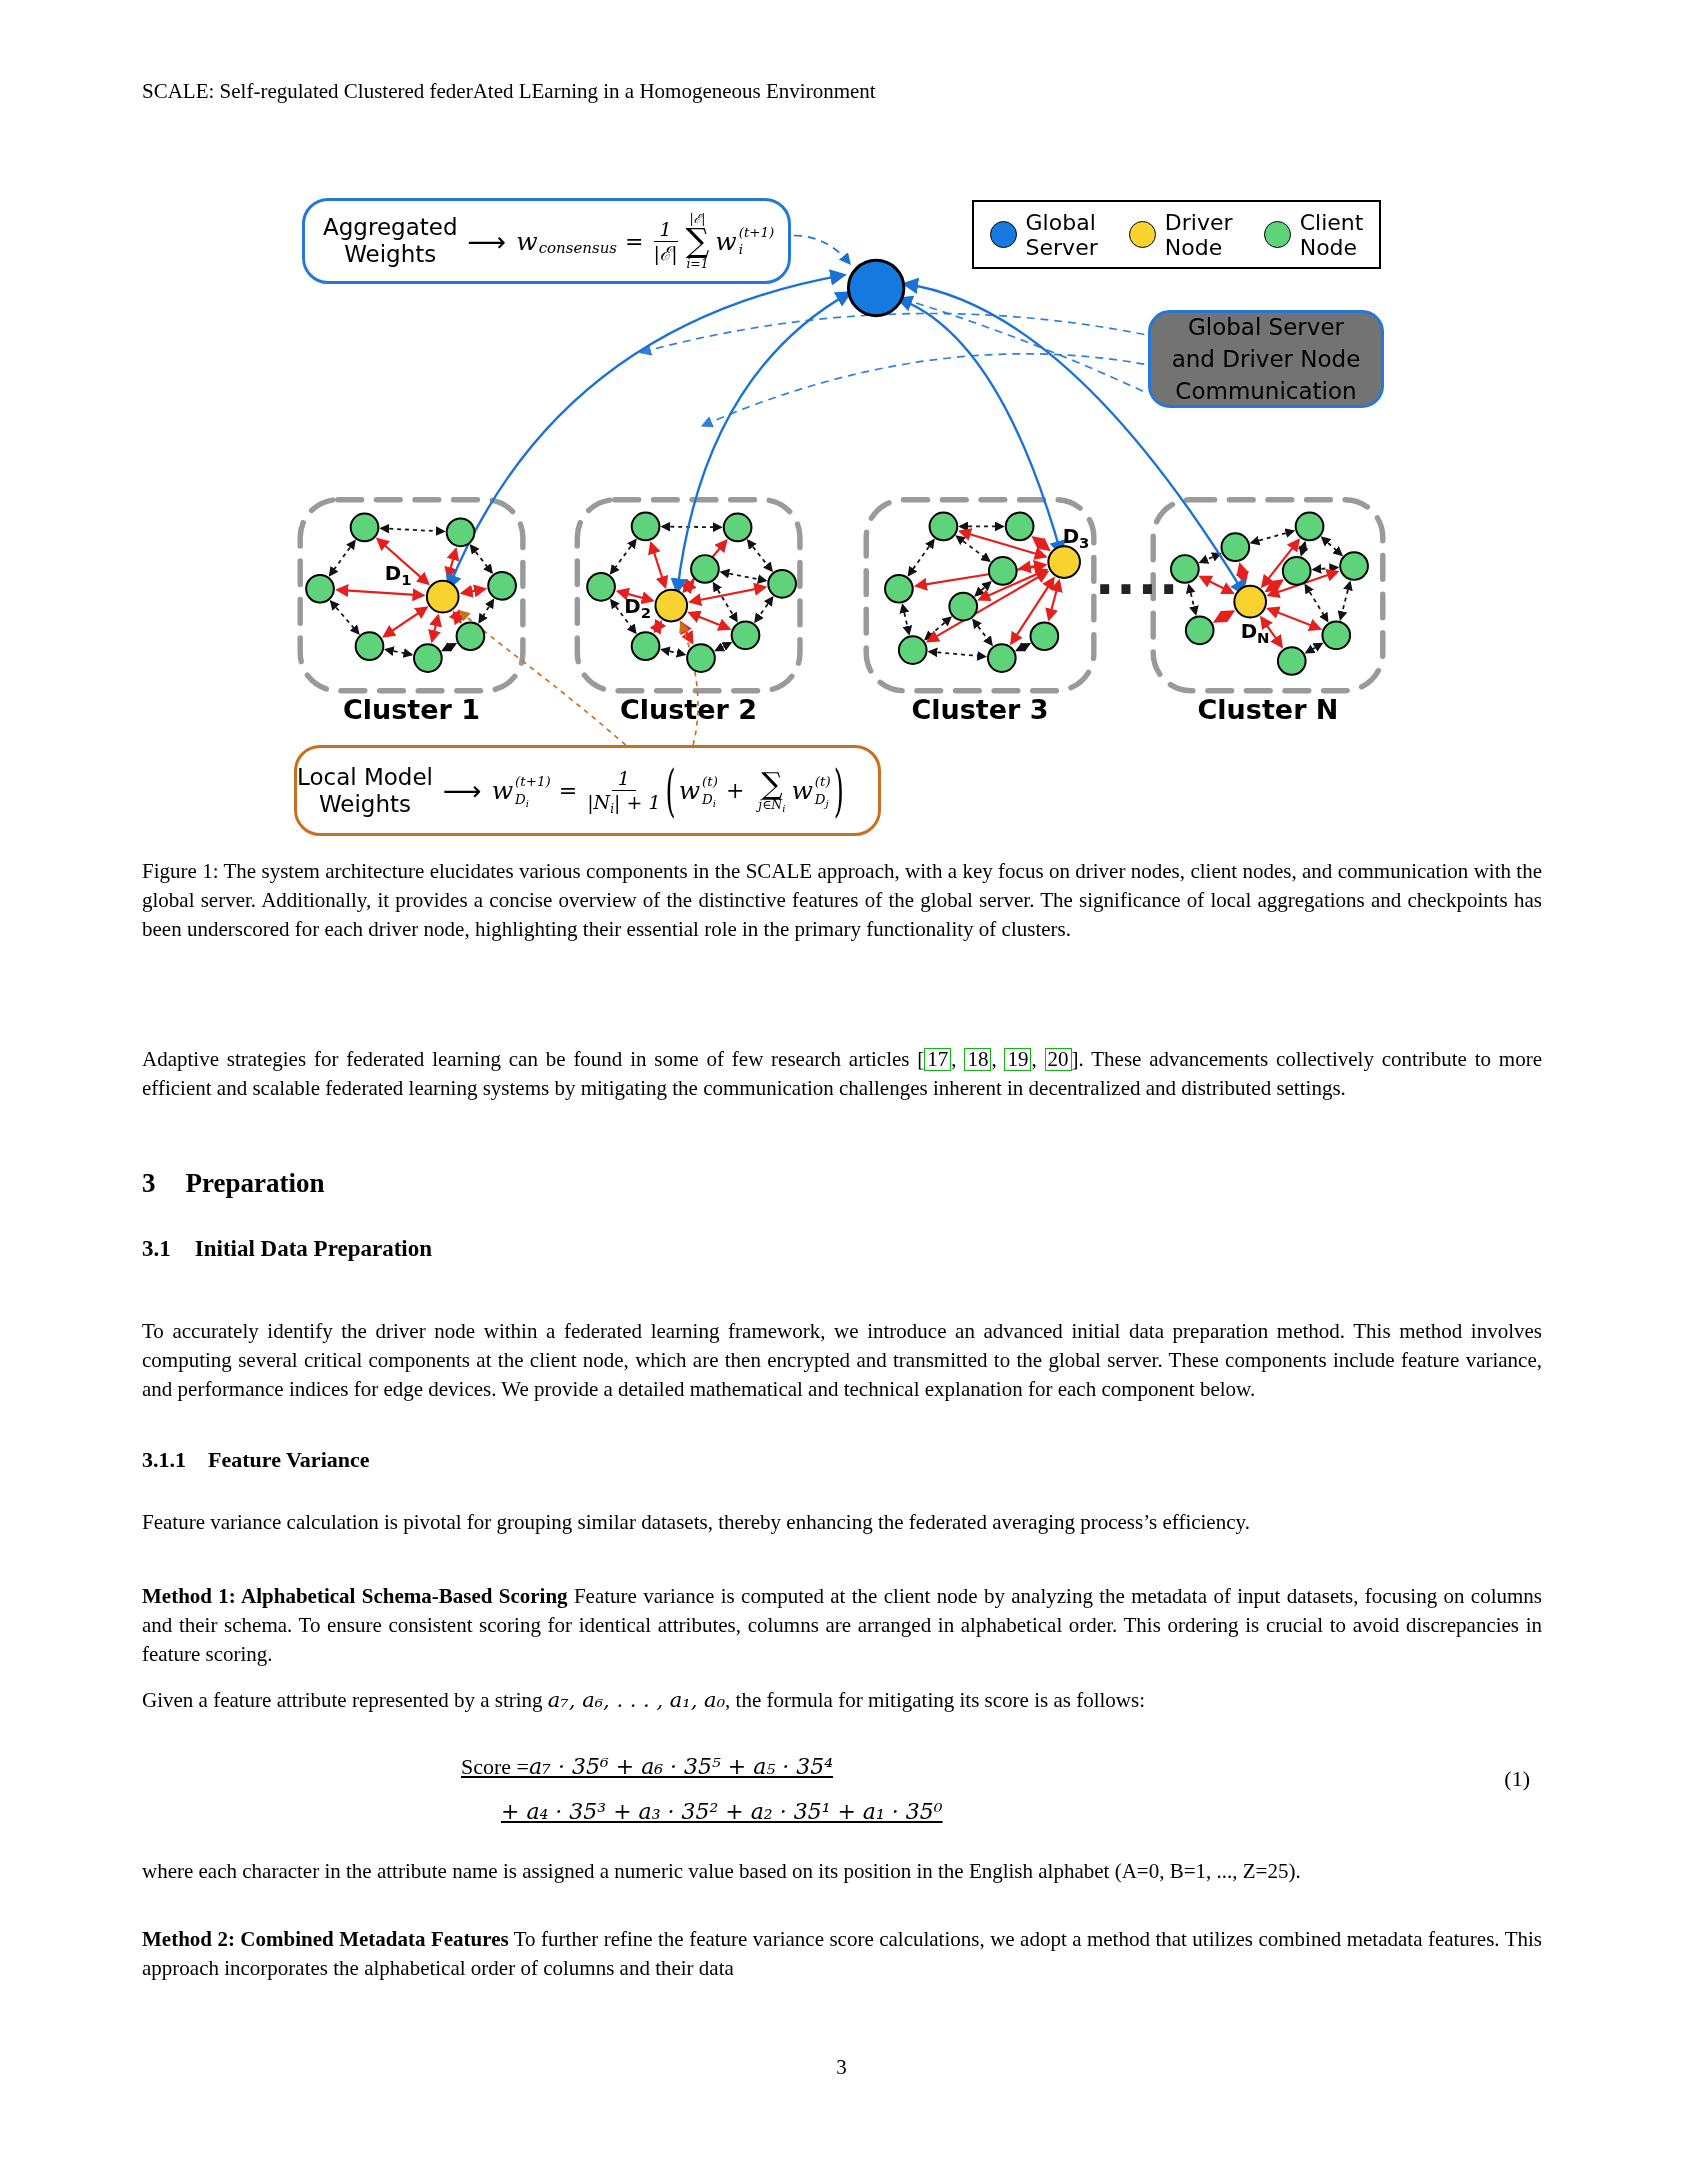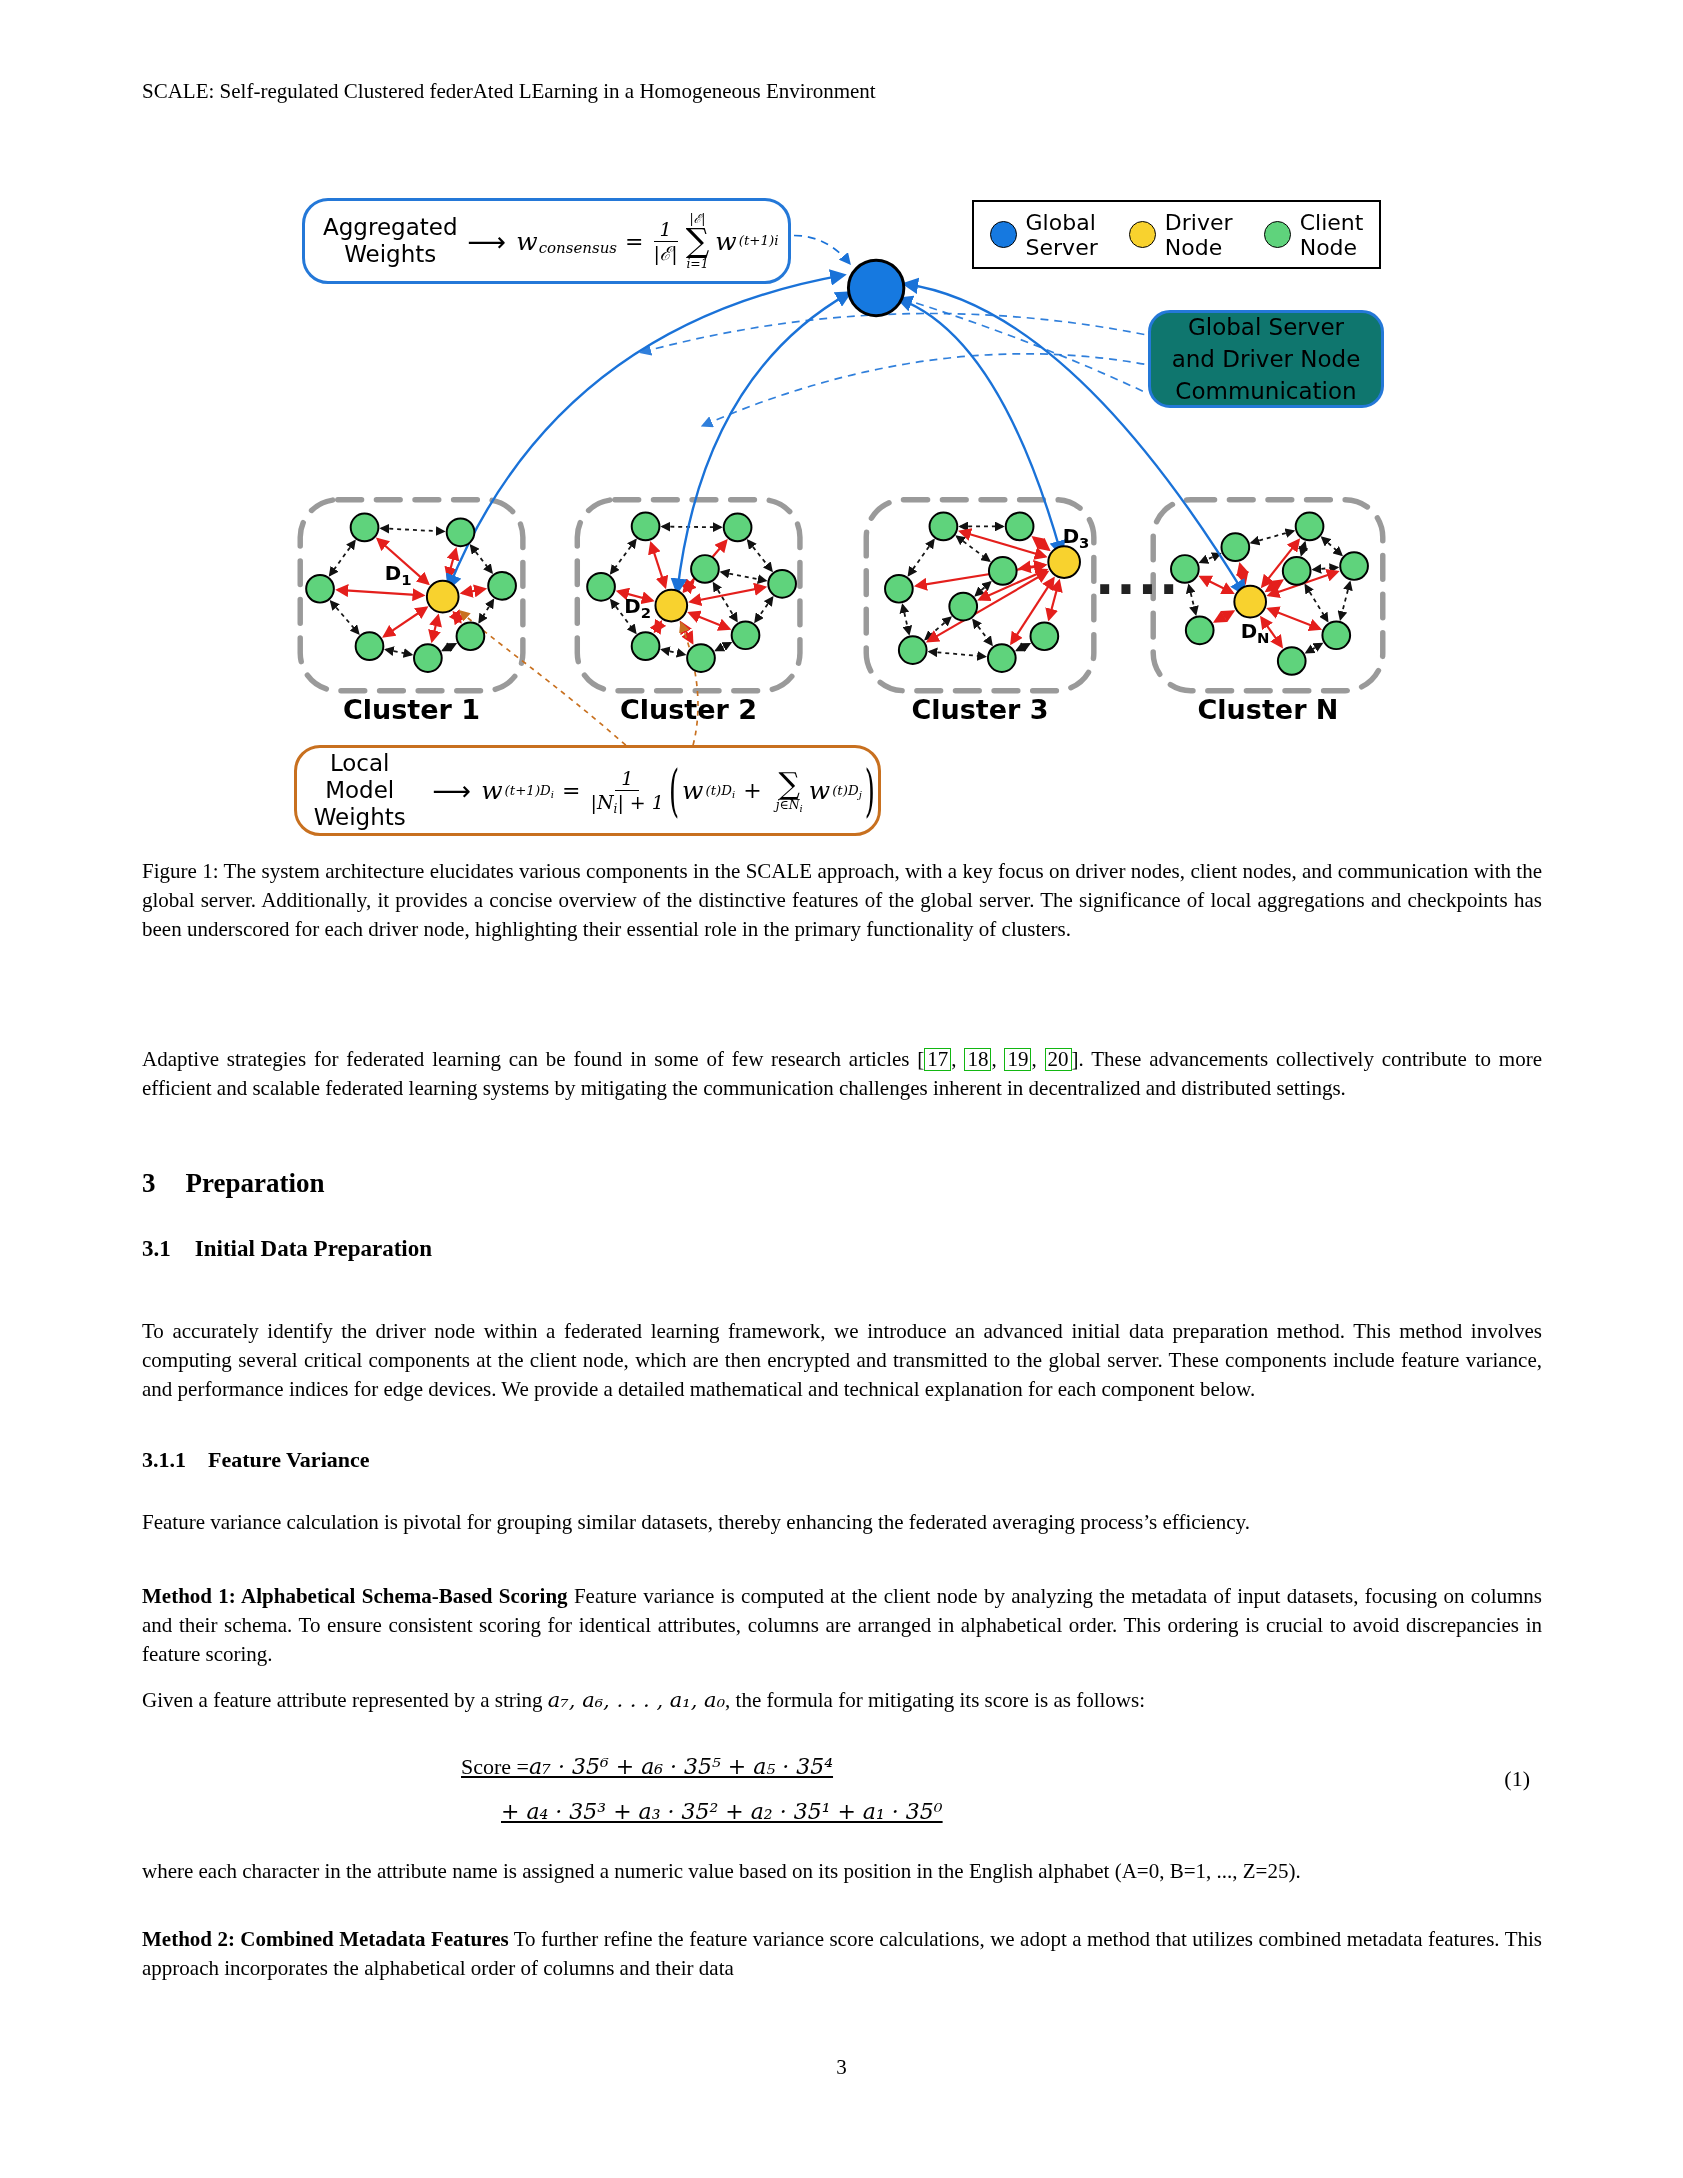--- a/index.html
+++ b/index.html
@@ -23,21 +23,21 @@
   .fbox{position:absolute;border:3px solid #2478d8;border-radius:26px;
         display:flex;align-items:center;background:#fff;box-sizing:border-box;}
   .fbox-label{font-size:23px;line-height:27px;text-align:center;
               font-family:"DejaVu Sans",sans-serif;}
   .fbox-arrow{font-size:27px;margin:0 10px;font-family:"DejaVu Sans",sans-serif;}
   .legend{position:absolute;border:2px solid #000;background:#fff;display:flex;
           align-items:center;justify-content:space-around;box-sizing:border-box;}
   .leg-item{display:flex;align-items:center;gap:9px;}
   .leg-dot{width:27px;height:27px;border-radius:50%;border:1.6px solid #000;box-sizing:border-box;}
   .leg-lab{font-size:22px;line-height:25px;font-family:"DejaVu Sans",sans-serif;}
-  .callout{position:absolute;border:3px solid #2478d8;border-radius:22px;background:#0f766e;
+  .callout{position:absolute;border:3px solid #2478d8;border-radius:22px;background:#737373;
            display:flex;flex-direction:column;justify-content:center;text-align:center;
            font-size:23px;line-height:32px;font-family:"DejaVu Sans",sans-serif;box-sizing:border-box;}
   .cluster-label{position:absolute;text-align:center;font-weight:bold;font-size:27px;
                  font-family:"DejaVu Sans",sans-serif;}
   .dots{position:absolute;font-weight:bold;font-size:51px;letter-spacing:2px;
         font-family:"DejaVu Sans",sans-serif;color:#222;}
 
   
   .formula{display:flex;align-items:center;font-family:"DejaVu Serif",serif;
            font-style:italic;font-size:25px;}
@@ -45,21 +45,21 @@
   .msub{font-size:15px;position:relative;top:7px;margin-left:1px;}
   .mo{font-size:22px;margin:0 8px;}
   .frac{display:flex;flex-direction:column;align-items:center;font-size:19px;line-height:1.2;}
   .fnum{padding:0 6px;border-bottom:1.6px solid #000;}
   .fden{padding:0 2px;white-space:nowrap;}
   .fsub{font-size:12px;position:relative;top:4px;}
   .bigop{display:flex;flex-direction:column;align-items:center;font-size:12.4px;
          line-height:1.05;margin:0 6px;}
   .sigma{font-size:33px;font-style:normal;line-height:.95;}
   .sstack{display:flex;align-items:center;}
-  .sscripts{display:flex;flex-direction:row;font-size:13.4px;line-height:1.3;margin-left:2px;justify-content:center;}
+  .sscripts{display:flex;flex-direction:column;font-size:13.4px;line-height:1.3;margin-left:2px;justify-content:center;}
   .sub2{font-size:10px;position:relative;top:3px;}
   .paren{font-size:26px;font-style:normal;transform:scaleY(2.15);margin:0 3px;font-weight:300;}
   .loc .formula{font-size:23px;}
   .loc .sigma{font-size:30px;}
 
   
   .eq-wrap{position:absolute;}
   .eq-body{margin-left:319px;font-size:22px;}
   .eq-line{height:45px;line-height:45px;white-space:nowrap;text-decoration:underline;}
   .eq-line2{padding-left:40px;}

